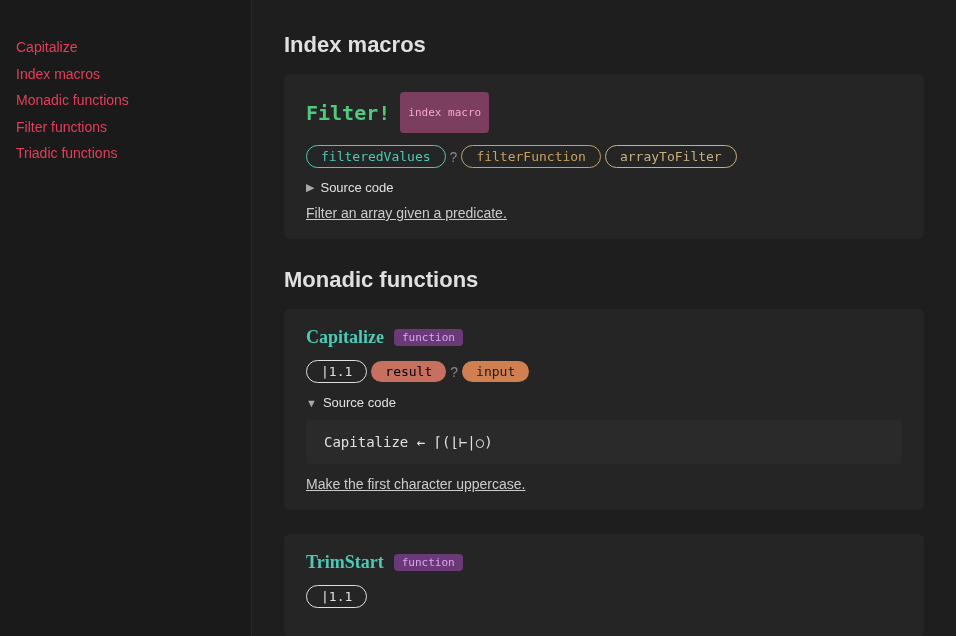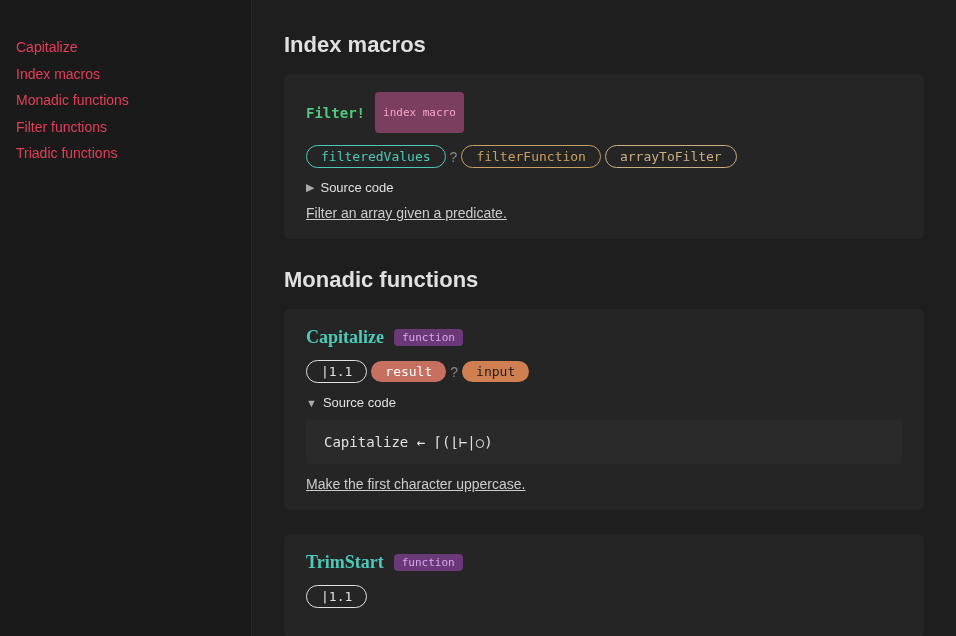--- a/index.html
+++ b/index.html
@@ -54,21 +54,21 @@
     }
     .card-header {
       display: flex;
       align-items: center;
       gap: 10px;
       margin-bottom: 12px;
     }
     .fn-name-green {
       color: #4ec97d;
       font-family: monospace;
-      font-size: 14px;
+      font-size: 20px;
       font-weight: bold;
     }
     .fn-name-teal {
       color: #4dc9b8;
       font-family: Liberation Serif, serif;
       font-size: 18px;
       font-weight: bold;
     }
     .badge-index-macro {
       background: #7b3e5e;
@@ -99,21 +99,21 @@
       font-family: monospace;
       font-size: 13px;
     }
     .pill-outline-teal {
       border: 1.5px solid #4dc9b8;
       color: #4dc9b8;
       background: transparent;
     }
     .pill-solid-salmon {
       background: #c87060;
-      color: #ffffff;
+      color: #000000;
       border: none;
     }
     .pill-outline-peach {
       border: 1.5px solid #c8a060;
       color: #c8a060;
       background: transparent;
     }
     .pill-outline-sand {
       border: 1.5px solid #c8b080;
       color: #c8b080;

